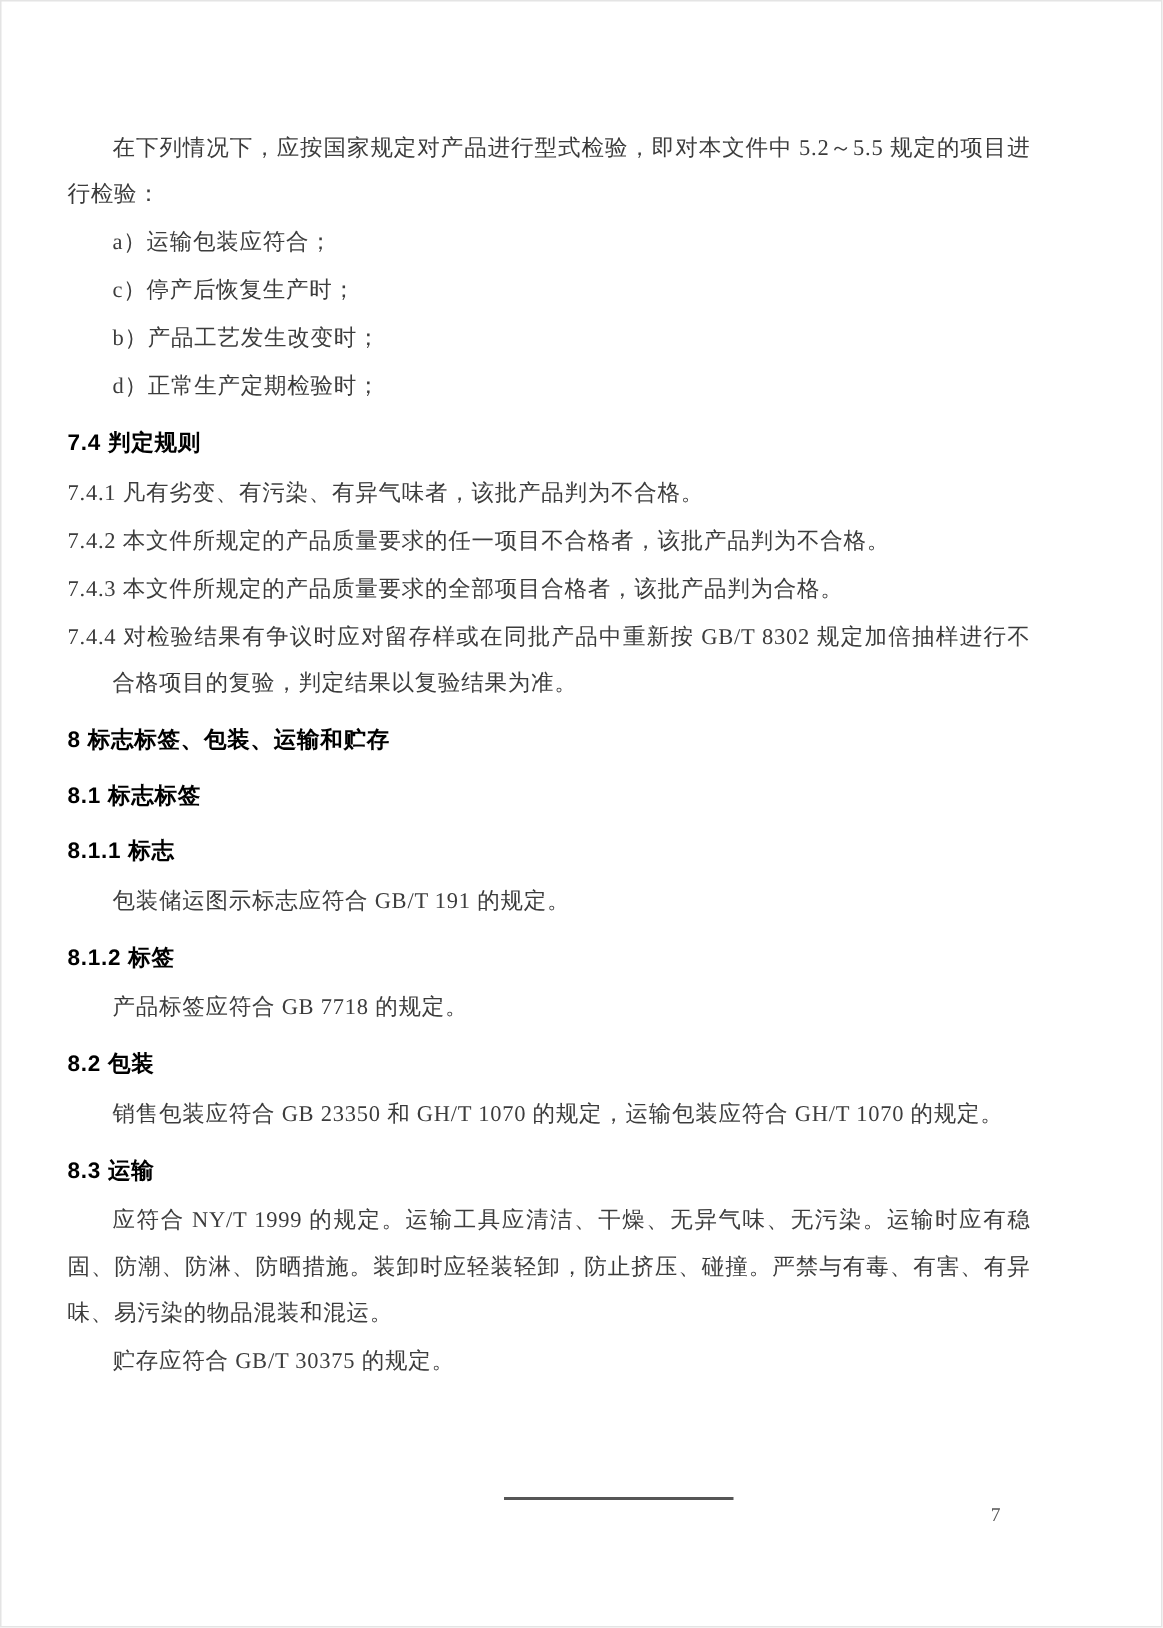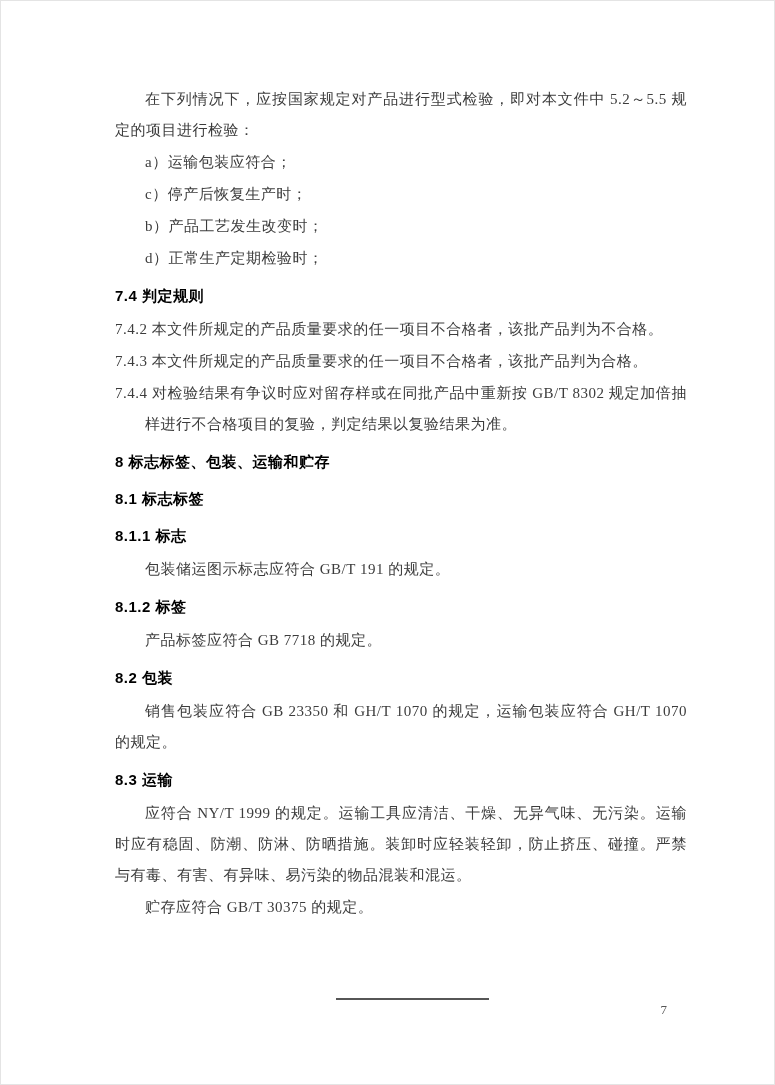--- a/index.html
+++ b/index.html
@@ -8,21 +8,21 @@
     background: #ffffff;
     font-family: "Liberation Serif", "DejaVu Serif", serif;
     color: #3c3c3c;
   }
   .page {
     position: relative;
     width: 775px;
     height: 1085px;
     background: #ffffff;
     border: 1px solid #e4e4e4;
-    padding: 82px 87px 0 114px;
+    padding: 82px 87px 0 44px;
     overflow: hidden;
   }
   .block {
     font-size: 15px;
     line-height: 31px;
     letter-spacing: 0.5px;
   }
   .para {
     text-indent: 2em;
     text-align: justify;
@@ -73,22 +73,23 @@
 
   <p class="block para">在下列情况下，应按国家规定对产品进行型式检验，即对本文件中 5.2～5.5 规定的项目进行检验：</p>
 
   <p class="block list-item">a）运输包装应符合；</p>
   <p class="block list-item">c）停产后恢复生产时；</p>
   <p class="block list-item">b）产品工艺发生改变时；</p>
   <p class="block list-item">d）正常生产定期检验时；</p>
 
   <h3 class="block heading">7.4 判定规则</h3>
 
+  <p class="block clause">7.4.1 凡有劣变、有污染、有异气味者，该批产品判为不合格。</p>
   <p class="block clause">7.4.2 本文件所规定的产品质量要求的任一项目不合格者，该批产品判为不合格。</p>
-  <p class="block clause">7.4.3 本文件所规定的产品质量要求的任一项目不合格者，该批产品判为合格。</p>
+  <p class="block clause">7.4.3 本文件所规定的产品质量要求的全部项目合格者，该批产品判为合格。</p>
   <p class="block clause">7.4.4 对检验结果有争议时应对留存样或在同批产品中重新按 GB/T 8302 规定加倍抽样进行不合格项目的复验，判定结果以复验结果为准。</p>
 
   <h2 class="block heading">8 标志标签、包装、运输和贮存</h2>
 
   <h3 class="block heading">8.1 标志标签</h3>
 
   <h4 class="block heading">8.1.1 标志</h4>
   <p class="block para">包装储运图示标志应符合 GB/T 191 的规定。</p>
 
   <h4 class="block heading">8.1.2 标签</h4>

